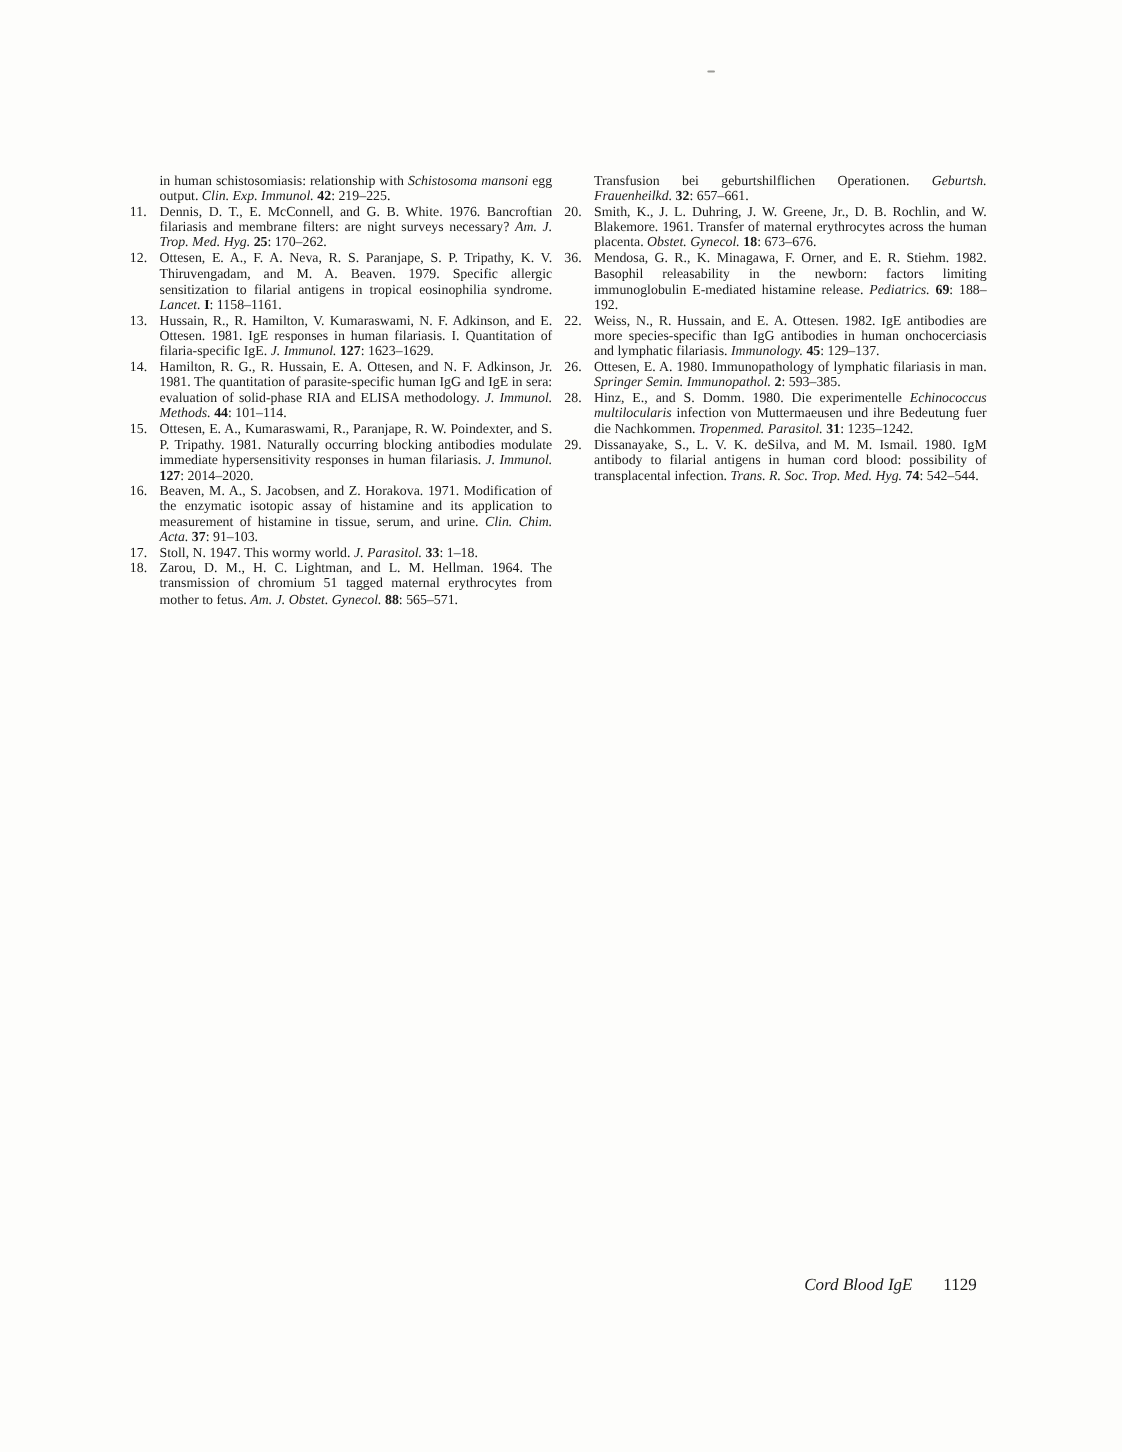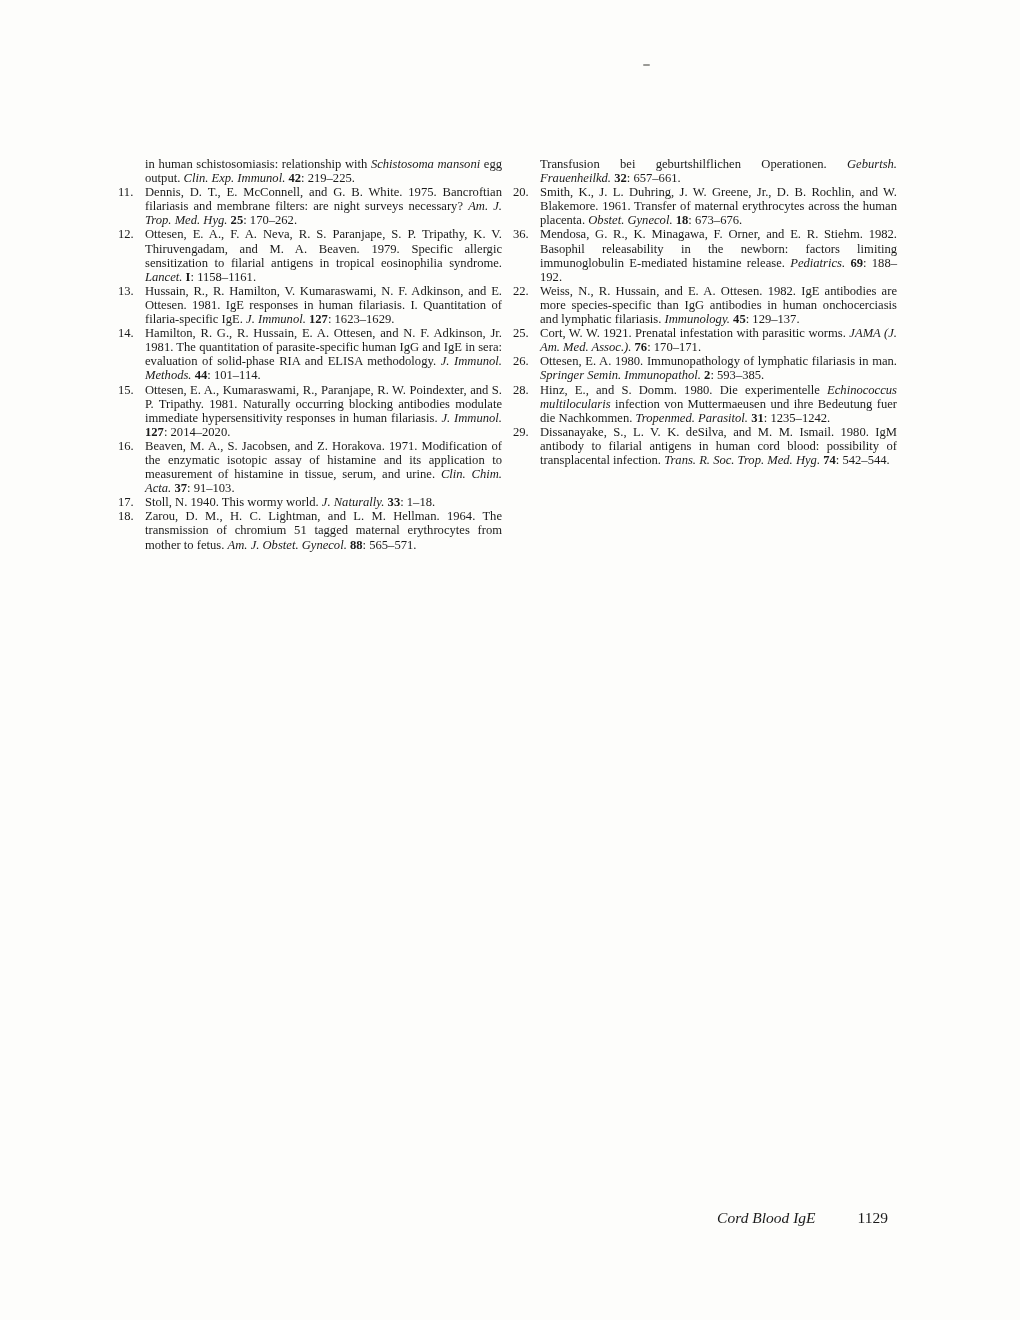--- a/index.html
+++ b/index.html
@@ -48,56 +48,55 @@
   .ref .num {
     position: absolute;
     left: 0;
     top: 0;
     white-space: nowrap;
   }
   .it { font-style: italic; }
   .bd { font-weight: bold; }
   .footer {
     position: absolute;
-    top: 1209px;
+    top: 1160px;
     left: 118px;
     width: 770px;
     display: flex;
     justify-content: flex-end;
     align-items: flex-start;
-    gap: 42px;
+    gap: 28px;
     font-size: 15.5px;
   }
   .running-title { font-style: italic; }
   .page-number { font-style: normal; }
 </style>
 </head>
 <body>
 
 <div class="page">
   <div class="scan-artifact"></div>
 
   <div class="columns">
     <div class="col" id="col-left">
         <div class="ref"><span><span>in human schistosomiasis: relationship with </span><span class="it">Schistosoma mansoni</span><span> egg output. </span><span class="it">Clin. Exp. Immunol.</span><span> </span><span class="bd">42</span><span>: 219–225.</span></span></div>
-        <div class="ref"><span class="num">11.</span><span><span>Dennis, D. T., E. McConnell, and G. B. White. 1975. Bancroftian filariasis and membrane filters: are night surveys necessary? </span><span class="it">Am. J. Trop. Med. Hyg.</span><span> </span><span class="bd">25</span><span>: 170–262.</span></span></div>
+        <div class="ref"><span class="num">11.</span><span><span>Dennis, D. T., E. McConnell, and G. B. White. 1976. Bancroftian filariasis and membrane filters: are night surveys necessary? </span><span class="it">Am. J. Trop. Med. Hyg.</span><span> </span><span class="bd">25</span><span>: 170–262.</span></span></div>
         <div class="ref"><span class="num">12.</span><span><span>Ottesen, E. A., F. A. Neva, R. S. Paranjape, S. P. Tripathy, K. V. Thiruvengadam, and M. A. Beaven. 1979. Specific allergic sensitization to filarial antigens in tropical eosinophilia syndrome. </span><span class="it">Lancet.</span><span> </span><span class="bd">I</span><span>: 1158–1161.</span></span></div>
         <div class="ref"><span class="num">13.</span><span><span>Hussain, R., R. Hamilton, V. Kumaraswami, N. F. Adkinson, and E. Ottesen. 1981. IgE responses in human filariasis. I. Quantitation of filaria-specific IgE. </span><span class="it">J. Immunol.</span><span> </span><span class="bd">127</span><span>: 1623–1629.</span></span></div>
         <div class="ref"><span class="num">14.</span><span><span>Hamilton, R. G., R. Hussain, E. A. Ottesen, and N. F. Adkinson, Jr. 1981. The quantitation of parasite-specific human IgG and IgE in sera: evaluation of solid-phase RIA and ELISA methodology. </span><span class="it">J. Immunol. Methods.</span><span> </span><span class="bd">44</span><span>: 101–114.</span></span></div>
         <div class="ref"><span class="num">15.</span><span><span>Ottesen, E. A., Kumaraswami, R., Paranjape, R. W. Poindexter, and S. P. Tripathy. 1981. Naturally occurring blocking antibodies modulate immediate hypersensitivity responses in human filariasis. </span><span class="it">J. Immunol.</span><span> </span><span class="bd">127</span><span>: 2014–2020.</span></span></div>
         <div class="ref"><span class="num">16.</span><span><span>Beaven, M. A., S. Jacobsen, and Z. Horakova. 1971. Modification of the enzymatic isotopic assay of histamine and its application to measurement of histamine in tissue, serum, and urine. </span><span class="it">Clin. Chim. Acta.</span><span> </span><span class="bd">37</span><span>: 91–103.</span></span></div>
-        <div class="ref"><span class="num">17.</span><span><span>Stoll, N. 1940. This wormy world. </span><span class="it">J. Naturally.</span><span> </span><span class="bd">33</span><span>: 1–18.</span></span></div>
+        <div class="ref"><span class="num">17.</span><span><span>Stoll, N. 1947. This wormy world. </span><span class="it">J. Parasitol.</span><span> </span><span class="bd">33</span><span>: 1–18.</span></span></div>
         <div class="ref"><span class="num">18.</span><span><span>Zarou, D. M., H. C. Lightman, and L. M. Hellman. 1964. The transmission of chromium 51 tagged maternal erythrocytes from mother to fetus. </span><span class="it">Am. J. Obstet. Gynecol.</span><span> </span><span class="bd">88</span><span>: 565–571.</span></span></div>
       </div>
     <div class="col" id="col-right">
         <div class="ref"><span><span>Transfusion bei geburtshilflichen Operationen. </span><span class="it">Geburtsh. Frauenheilkd.</span><span> </span><span class="bd">32</span><span>: 657–661.</span></span></div>
         <div class="ref"><span class="num">20.</span><span><span>Smith, K., J. L. Duhring, J. W. Greene, Jr., D. B. Rochlin, and W. Blakemore. 1961. Transfer of maternal erythrocytes across the human placenta. </span><span class="it">Obstet. Gynecol.</span><span> </span><span class="bd">18</span><span>: 673–676.</span></span></div>
         <div class="ref"><span class="num">36.</span><span><span>Mendosa, G. R., K. Minagawa, F. Orner, and E. R. Stiehm. 1982. Basophil releasability in the newborn: factors limiting immunoglobulin E-mediated histamine release. </span><span class="it">Pediatrics.</span><span> </span><span class="bd">69</span><span>: 188–192.</span></span></div>
         <div class="ref"><span class="num">22.</span><span><span>Weiss, N., R. Hussain, and E. A. Ottesen. 1982. IgE antibodies are more species-specific than IgG antibodies in human onchocerciasis and lymphatic filariasis. </span><span class="it">Immunology.</span><span> </span><span class="bd">45</span><span>: 129–137.</span></span></div>
-        <div class="ref"><span class="num">25.</span><span><span>Cort, W. W. 1921. Prenatal infestation with parasitic worms. </span><span class="it">JAMA (J. Am. Med. Assoc.).</span><span> </span><span class="bd">76</span><span>: 170–171.</span></span></div>
         <div class="ref"><span class="num">26.</span><span><span>Ottesen, E. A. 1980. Immunopathology of lymphatic filariasis in man. </span><span class="it">Springer Semin. Immunopathol.</span><span> </span><span class="bd">2</span><span>: 593–385.</span></span></div>
         <div class="ref"><span class="num">28.</span><span><span>Hinz, E., and S. Domm. 1980. Die experimentelle </span><span class="it">Echinococcus multilocularis</span><span> infection von Muttermaeusen und ihre Bedeutung fuer die Nachkommen. </span><span class="it">Tropenmed. Parasitol.</span><span> </span><span class="bd">31</span><span>: 1235–1242.</span></span></div>
         <div class="ref"><span class="num">29.</span><span><span>Dissanayake, S., L. V. K. deSilva, and M. M. Ismail. 1980. IgM antibody to filarial antigens in human cord blood: possibility of transplacental infection. </span><span class="it">Trans. R. Soc. Trop. Med. Hyg.</span><span> </span><span class="bd">74</span><span>: 542–544.</span></span></div>
       </div>
   </div>
 
   <div class="footer">
     <span class="running-title">Cord Blood IgE</span>
     <span class="page-number">1129</span>
   </div>

